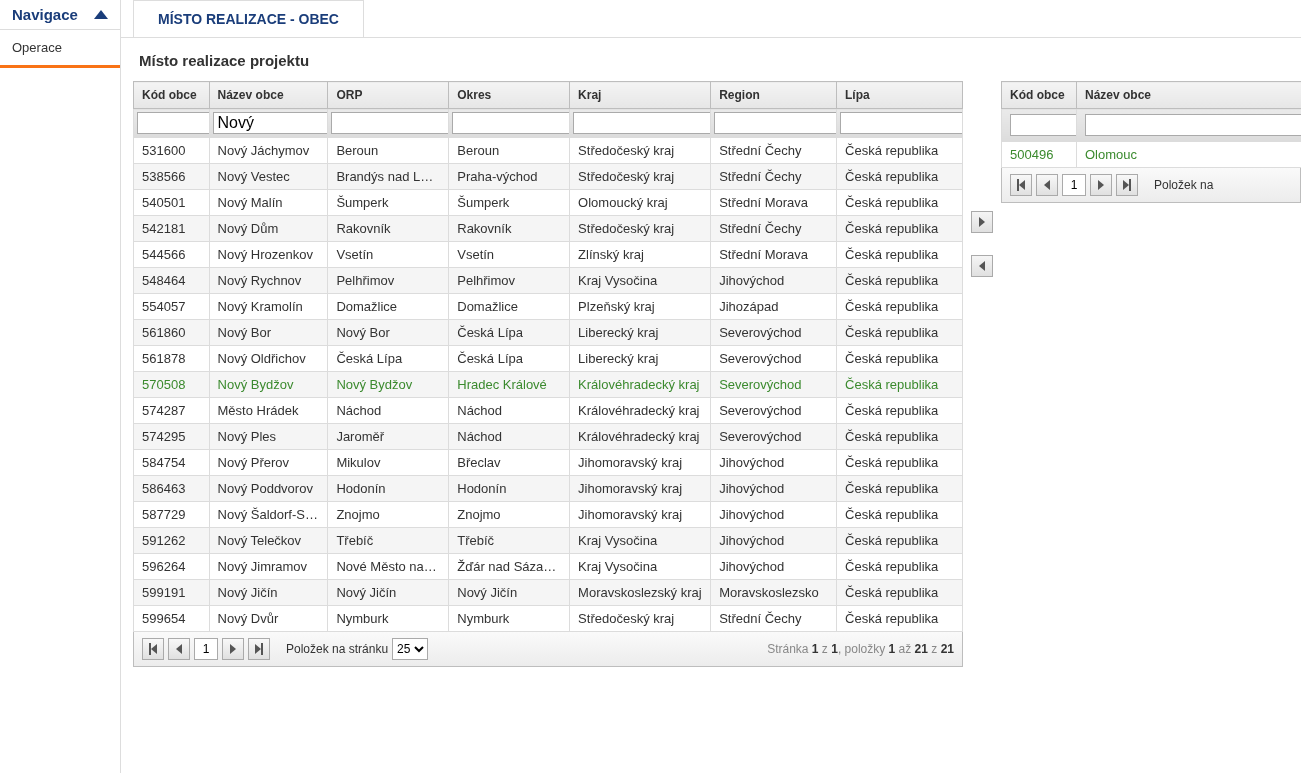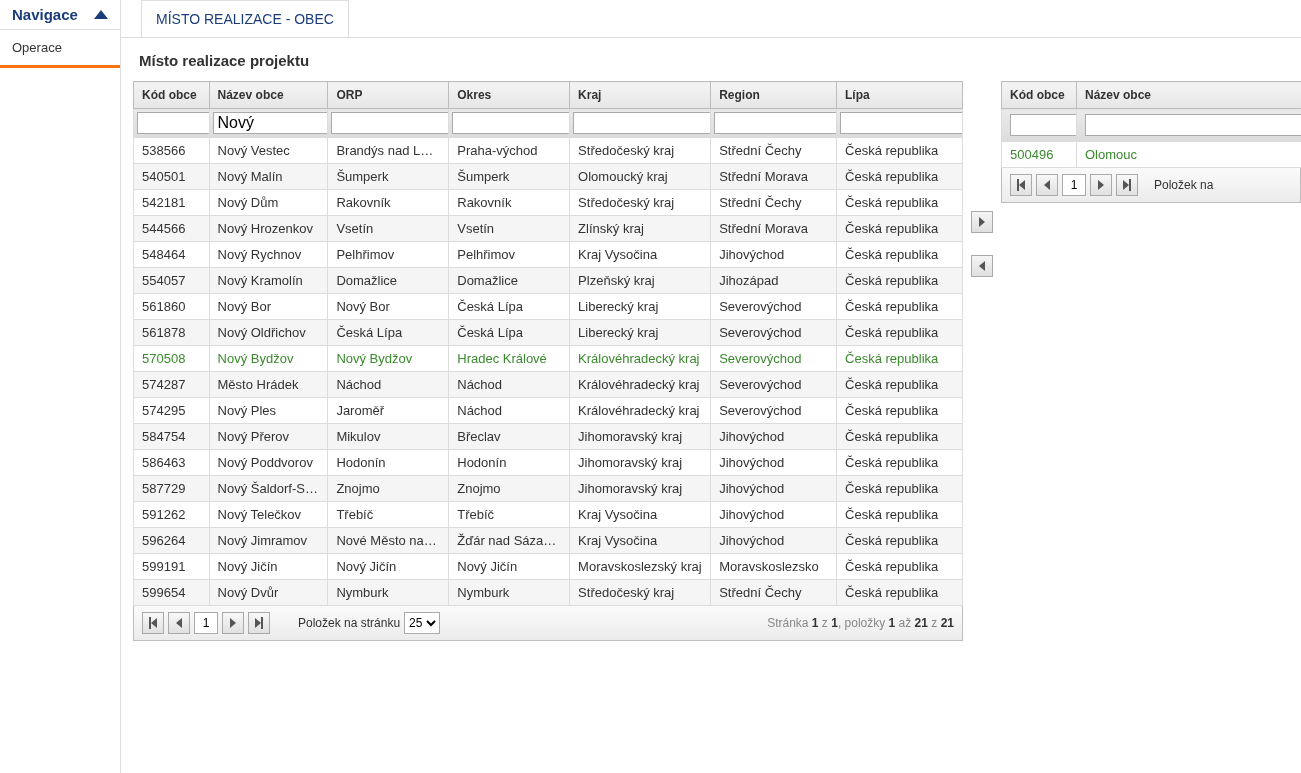--- a/index.html
+++ b/index.html
@@ -4,21 +4,21 @@
 <style>
   * { box-sizing: border-box; margin: 0; padding: 0; }
   body { font-family: Arial, sans-serif; font-size: 13px; color: #333; background: #fff; }
   .layout { display: flex; width: 1301px; height: 773px; overflow: hidden; }
   .sidebar { width: 227px; border-right: 1px solid #ddd; }
   .nav-header { display: flex; justify-content: space-between; align-items: center; padding: 6px 12px; border-bottom: 1px solid #ddd; color: #1a3d7a; font-weight: bold; font-size: 15px; cursor: pointer; }
   .chevron-up { width: 0; height: 0; border-left: 7px solid transparent; border-right: 7px solid transparent; border-bottom: 9px solid #1a3d7a; }
   .nav-item { padding: 10px 12px; border-bottom: 3px solid #f97316; cursor: pointer; }
   .main { flex: 1; background: #fff; position: relative; }
   .tab-bar { border-bottom: 1px solid #ddd; padding: 0; }
-  .tab { display: inline-block; padding: 10px 14px; border: 1px solid #ddd; border-bottom: none; color: #1a3d7a; font-weight: normal; font-size: 14px; background: #fff; margin-left: 20px; }
+  .tab { display: inline-block; padding: 10px 24px; border: 1px solid #ddd; border-bottom: none; color: #1a3d7a; font-weight: bold; font-size: 14px; background: #fff; margin-left: 12px; }
   .panel-title { font-weight: bold; padding: 14px 18px 12px; font-size: 15px; }
   .content-row { display: flex; align-items: flex-start; padding: 0 0 0 12px; }
   .grid-wrap { width: 830px; }
   .grid { border: 1px solid #bdbdbd; border-collapse: collapse; width: 100%; table-layout: fixed; }
   .grid th { background: linear-gradient(#f4f4f4,#e6e6e6); border: 1px solid #bdbdbd; padding: 6px 8px; text-align: left; font-weight: bold; font-size: 12px; }
   .grid td { border: 1px solid #dcdcdc; padding: 5px 8px; font-size: 13px; white-space: nowrap; overflow: hidden; text-overflow: ellipsis; }
   .grid tbody tr:nth-child(even) td { background: #f5f5f5; }
   .grid tbody tr.selected td { color: #3b8a2e; }
   .filter-row td { background: linear-gradient(#eaeaea,#dcdcdc); padding: 3px; }
   .filter-cell { display: flex; align-items: center; gap: 2px; }
@@ -123,20 +123,29 @@
                 </td>
               <td>
                   <div class="filter-cell">
                     <input class="filter-input" style="">
                   </div>
                 </td>
             </tr>
           </thead>
           <tbody id="grid1-body">
               <tr>
+                <td>531600</td>
+                <td>Nový Jáchymov</td>
+                <td>Beroun</td>
+                <td>Beroun</td>
+                <td>Středočeský kraj</td>
+                <td>Střední Čechy</td>
+                <td>Česká republika</td>
+              </tr>
+              <tr>
                 <td>538566</td>
                 <td>Nový Vestec</td>
                 <td>Brandýs nad Lab...</td>
                 <td>Praha-východ</td>
                 <td>Středočeský kraj</td>
                 <td>Střední Čechy</td>
                 <td>Česká republika</td>
               </tr>
               <tr>
                 <td>540501</td>
@@ -304,21 +313,21 @@
             </div>
           <input class="pager-input" value="1" style="">
           <div class="pager-btn">
               <span class="tri-d-right"></span>
             </div>
           <div class="pager-btn">
               <span class="tri-last">
                 <span class="tri-d-right"></span>
               </span>
             </div>
-          <span style="margin-left:24px">Položek na stránku</span>
+          <span style="margin-left:12px">Položek na stránku</span>
           <select class="pager-select"><option>25</option></select>
           <span class="pager-info">
             <span>Stránka </span><b>1</b><span> z </span><b>1</b><span>, položky </span><b>1</b><span> až </span><b>21</b><span> z </span><b>21</b>
           </span>
         </div>
       </div>
 
       <div class="move-col">
         <div class="move-btn">
             <span class="tri-right"></span>

